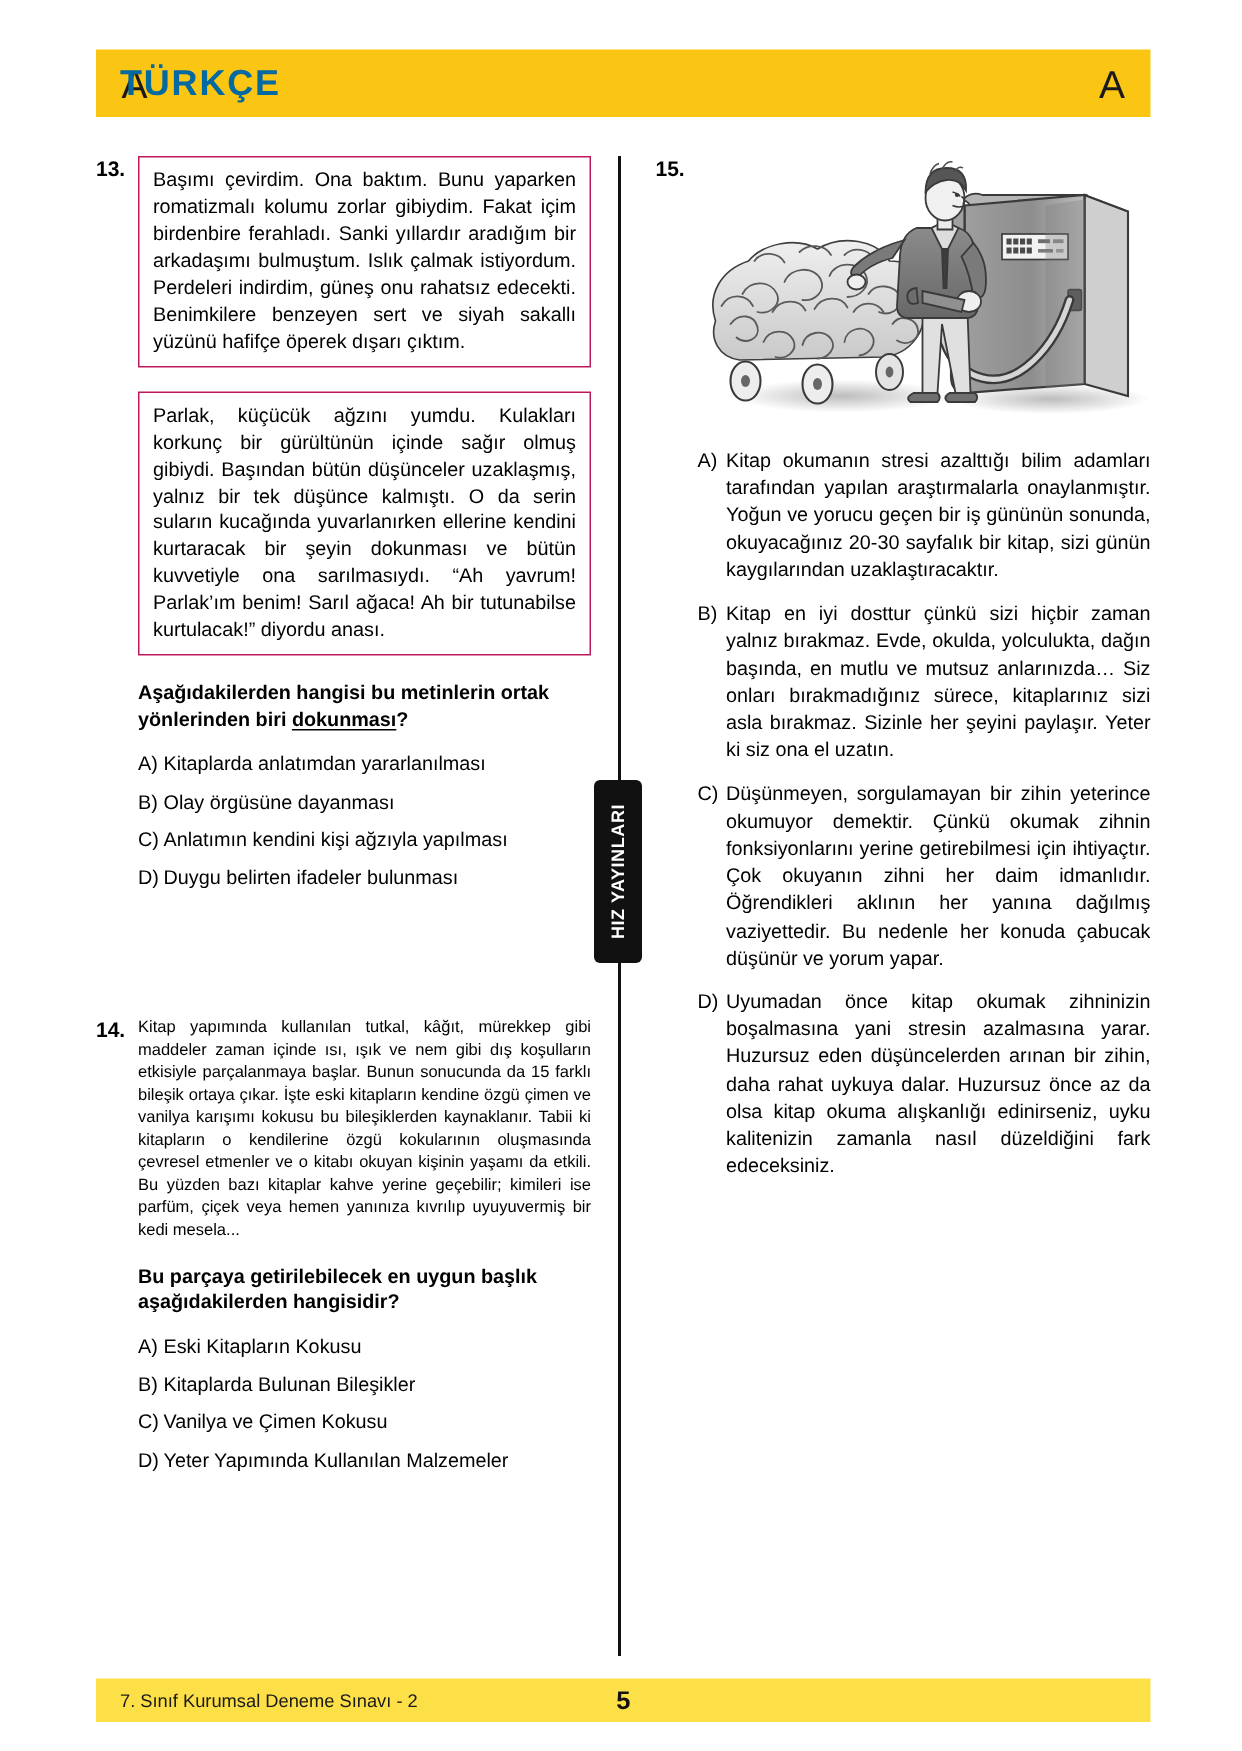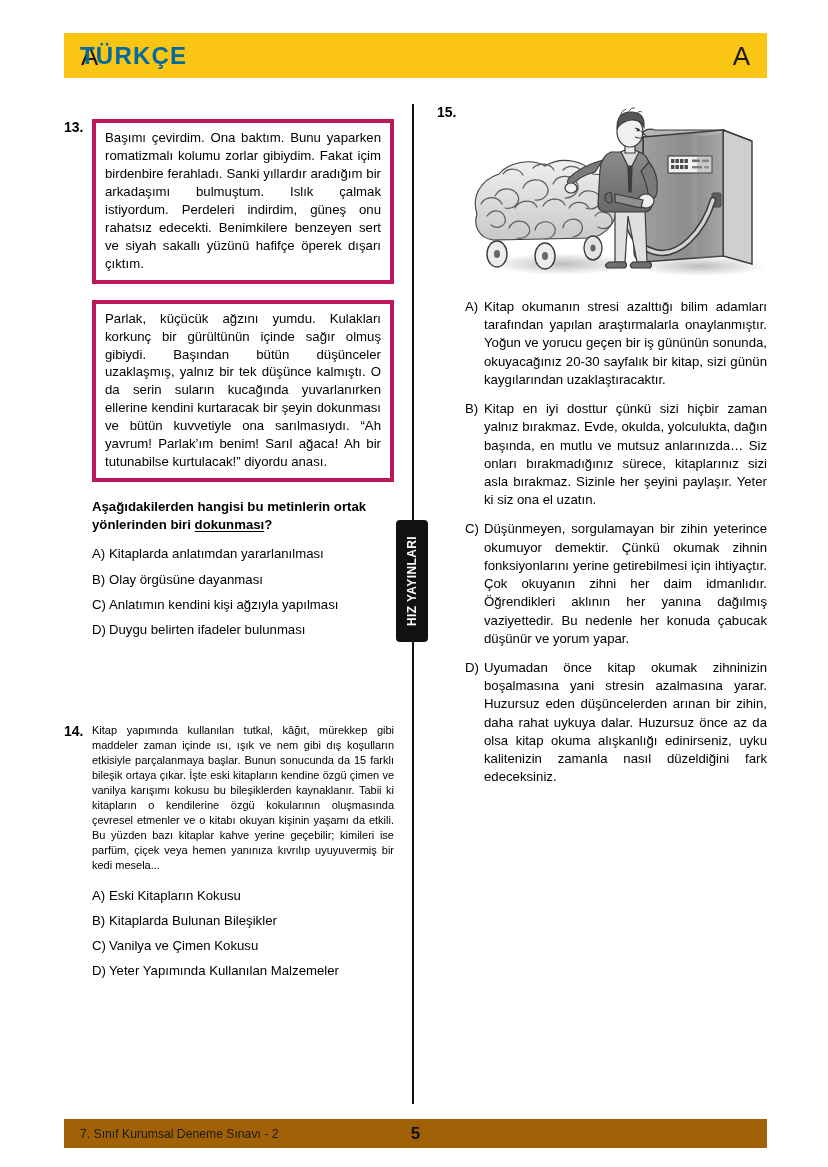--- a/index.html
+++ b/index.html
@@ -95,29 +95,28 @@
     position: absolute;
     left: 0; top: 0;
     width: 28px;
     font-size: 14px;
     font-weight: bold;
     text-align: left;
   }
   .qbody { margin-left: 28px; }
 
   .passage-box {
-    border: 4px solid #be185d;
+    border: 1px solid #be185d;
     padding: 6px 9px 7px 9px;
     font-size: 13.2px;
     line-height: 1.36;
     text-align: justify;
     text-justify: inter-word;
     hyphens: none;
     margin-bottom: 16px;
-    margin-top: 15px;
   }
   .plain-passage {
     font-size: 11px;
     line-height: 1.36;
     text-align: justify;
     margin: 0 0 14px 0;
   }
   .stem {
     font-size: 13.2px;
     font-weight: bold;
@@ -159,21 +158,21 @@
     position: relative;
     margin-bottom: 14px;
   }
   .illus-wrap svg { display: block; }
 
   
   .footer {
     position: absolute;
     left: 64px; top: 1119px;
     width: 703px; height: 29px;
-    background: #a16207;
+    background: #fde047;
     display: flex;
     align-items: center;
   }
   .footer .ftext {
     font-size: 12.2px;
     color: #1a1a1a;
     margin-left: 16px;
     font-weight: normal;
   }
   .footer .fpage {
@@ -227,20 +226,21 @@
             <span class="otext">Duygu belirten ifadeler bulunması</span>
           </li>
         </ul>
       </div>
     </div>
 
     <div class="qblock" style="margin-top:84px;">
       <div class="qnum">14.</div>
       <div class="qbody">
         <p class="plain-passage">Kitap yapımında kullanılan tutkal, kâğıt, mürekkep gibi maddeler zaman içinde ısı, ışık ve nem gibi dış koşulların etkisiyle parçalanmaya başlar. Bunun sonucunda da 15 farklı bileşik ortaya çıkar. İşte eski kitapların kendine özgü çimen ve vanilya karışımı kokusu bu bileşiklerden kaynaklanır. Tabii ki kitapların o kendilerine özgü kokularının oluşmasında çevresel etmenler ve o kitabı okuyan kişinin yaşamı da etkili. Bu yüzden bazı kitaplar kahve yerine geçebilir; kimileri ise parfüm, çiçek veya hemen yanınıza kıvrılıp uyuyuvermiş bir kedi mesela...</p>
+        <p class="stem">Bu parçaya getirilebilecek en uygun başlık aşağıdakilerden hangisidir?</p>
         <ul class="options">
           <li>
             <span class="lett">A)</span>
             <span class="otext">Eski Kitapların Kokusu</span>
           </li>
           <li>
             <span class="lett">B)</span>
             <span class="otext">Kitaplarda Bulunan Bileşikler</span>
           </li>
           <li>

